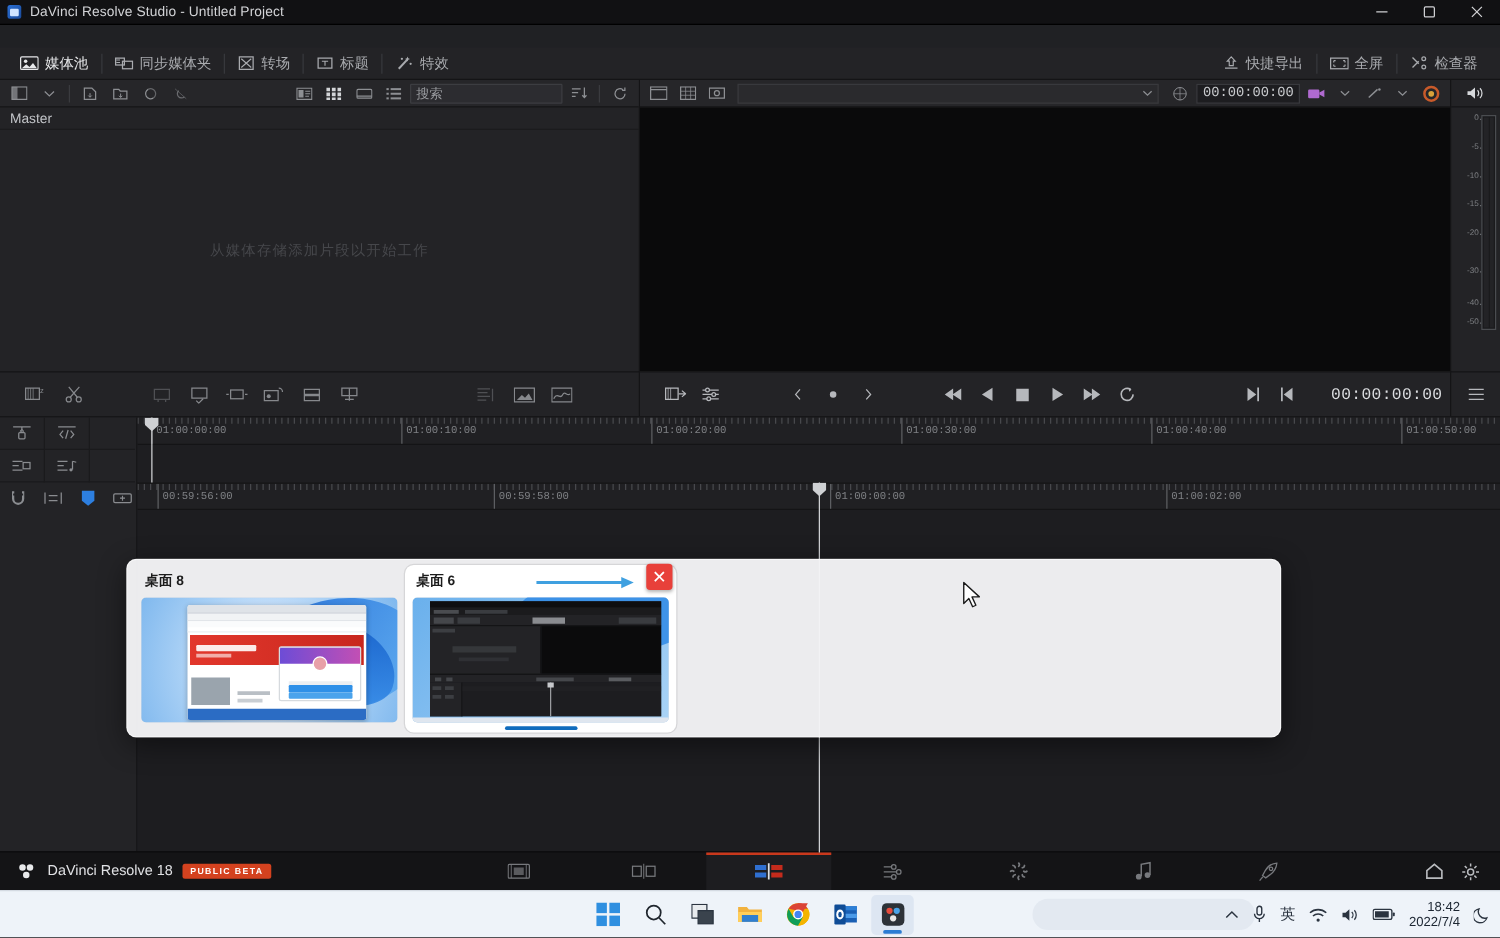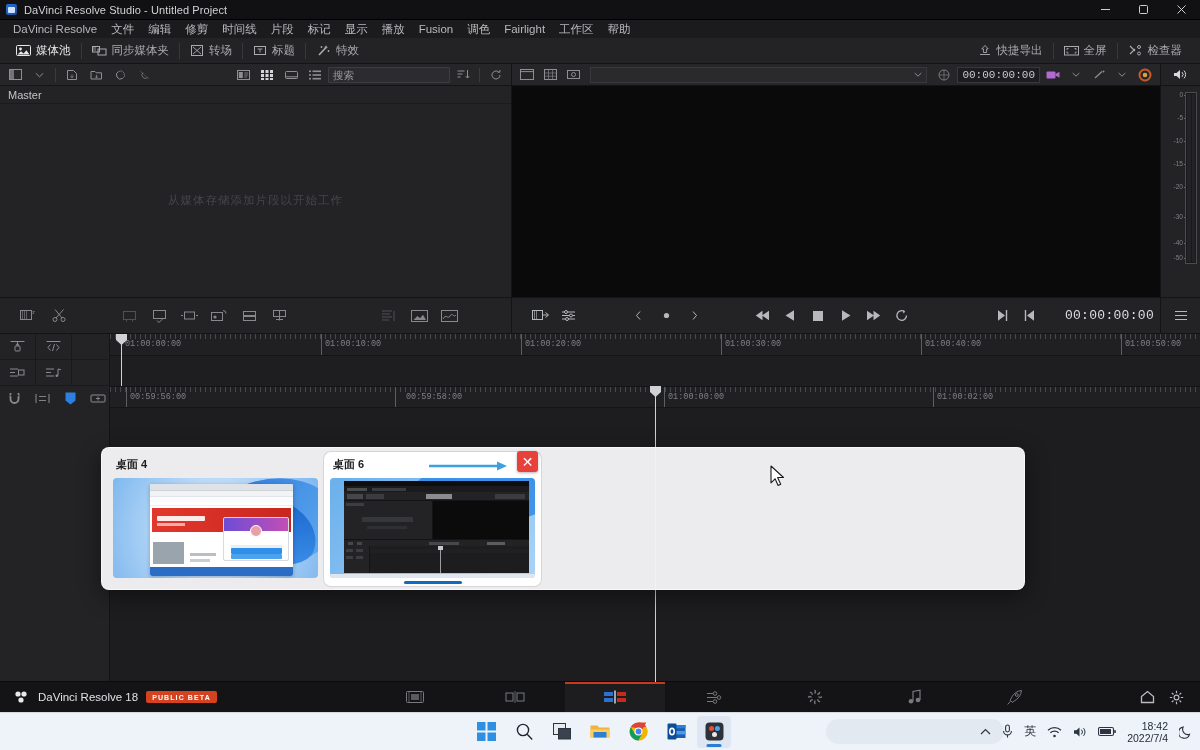--- a/index.html
+++ b/index.html
@@ -311,36 +311,20 @@
           </svg>
       </div>
       <div class="tb-btn close">
         <svg class="ic" width="11" height="11" viewBox="0 0 11 11">
             <path d="M1.5 1.5l8 8M9.5 1.5l-8 8" stroke="currentColor" stroke-width="1"></path>
           </svg>
       </div>
     </div>
   </div>
 
-  <div class="menubar">
-    <div class="menu-item">DaVinci Resolve</div>
-    <div class="menu-item">文件</div>
-    <div class="menu-item">编辑</div>
-    <div class="menu-item">修剪</div>
-    <div class="menu-item">时间线</div>
-    <div class="menu-item">片段</div>
-    <div class="menu-item">标记</div>
-    <div class="menu-item">显示</div>
-    <div class="menu-item">播放</div>
-    <div class="menu-item">Fusion</div>
-    <div class="menu-item">调色</div>
-    <div class="menu-item">Fairlight</div>
-    <div class="menu-item">工作区</div>
-    <div class="menu-item">帮助</div>
-  </div>
 
   <div class="pagetoolbar">
 
     <div class="ptb-group">
       <div class="ptb-btn active">
         <svg class="ic" width="15" height="13" viewBox="0 0 15 13">
           <rect x="0.5" y="1.5" width="14" height="10" rx="1" fill="none" stroke="currentColor"></rect>
           <circle cx="4.5" cy="5" r="1.4" fill="currentColor"></circle>
           <path d="M1.5 10.5l3.5-3.2 2.6 2.3 2.8-3.3 3.1 4.2z" fill="currentColor"></path>
         </svg>
@@ -1276,41 +1260,41 @@
         <div class="tick minor" style="left: 1055px;"></div>
         <div class="tick minor" style="left: 1060px;"></div>
         <div class="tick minor" style="left: 1065px;"></div>
         <div class="tick minor" style="left: 1070px;"></div>
         <div class="tick minor" style="left: 1075px;"></div>
         <div class="tick minor" style="left: 1080px;"></div>
         <div class="tick minor" style="left: 1085px;"></div>
         <div class="tick major" style="left: 16px;"></div>
         <div class="tlabel" style="left: 20px;">00:59:56:00</div>
         <div class="tick major" style="left: 285px;"></div>
-        <div class="tlabel" style="left: 296px; font-family: Liberation Mono, monospace;">00:59:58:00</div>
+        <div class="tlabel" style="left: 289px; font-family: Liberation Mono, monospace;">00:59:58:00</div>
         <div class="tick major" style="left: 554px;"></div>
         <div class="tlabel" style="left: 558px;">01:00:00:00</div>
         <div class="tick major" style="left: 823px;"></div>
         <div class="tlabel" style="left: 827px;">01:00:02:00</div>
       </div>
     <div class="tl-body"></div>
 
     <div class="playhead" style="left:121px; top:0; height:52px;">
       <div class="head"></div>
     </div>
     <div class="playhead" style="left:655px; top:52px; height:296px;">
       <div class="head"></div>
     </div>
   </div>
 
   <div class="taskview">
 
 
     <div class="dtile">
-      <div class="dtile-label">桌面 4</div>
+      <div class="dtile-label">桌面 8</div>
       <div class="dthumb">
         <div class="bloom">
           <div class="petal" style="left:40%;top:2%;width:70%;height:90%;background:linear-gradient(135deg,#1d69d6,#62b0f2);transform:rotate(-14deg);opacity:.95"></div>
           <div class="petal" style="left:52%;top:20%;width:48%;height:64%;background:linear-gradient(160deg,#0f57c4,#3a90ea);transform:rotate(18deg);opacity:.9"></div>
         </div>
 
         <div style="position:absolute;left:18%;top:6%;width:70%;height:92%;background:#fff;border-radius:2px;overflow:hidden;box-shadow:0 1px 4px rgba(0,0,0,.25)">
           <div style="height:7px;background:#dfe3e8;border-bottom:1px solid #cfd4da"></div>
           <div style="height:6px;background:#f1f3f5;border-bottom:1px solid #e2e5e9"></div>
           <div style="height:5px;background:#fafbfc"></div>

